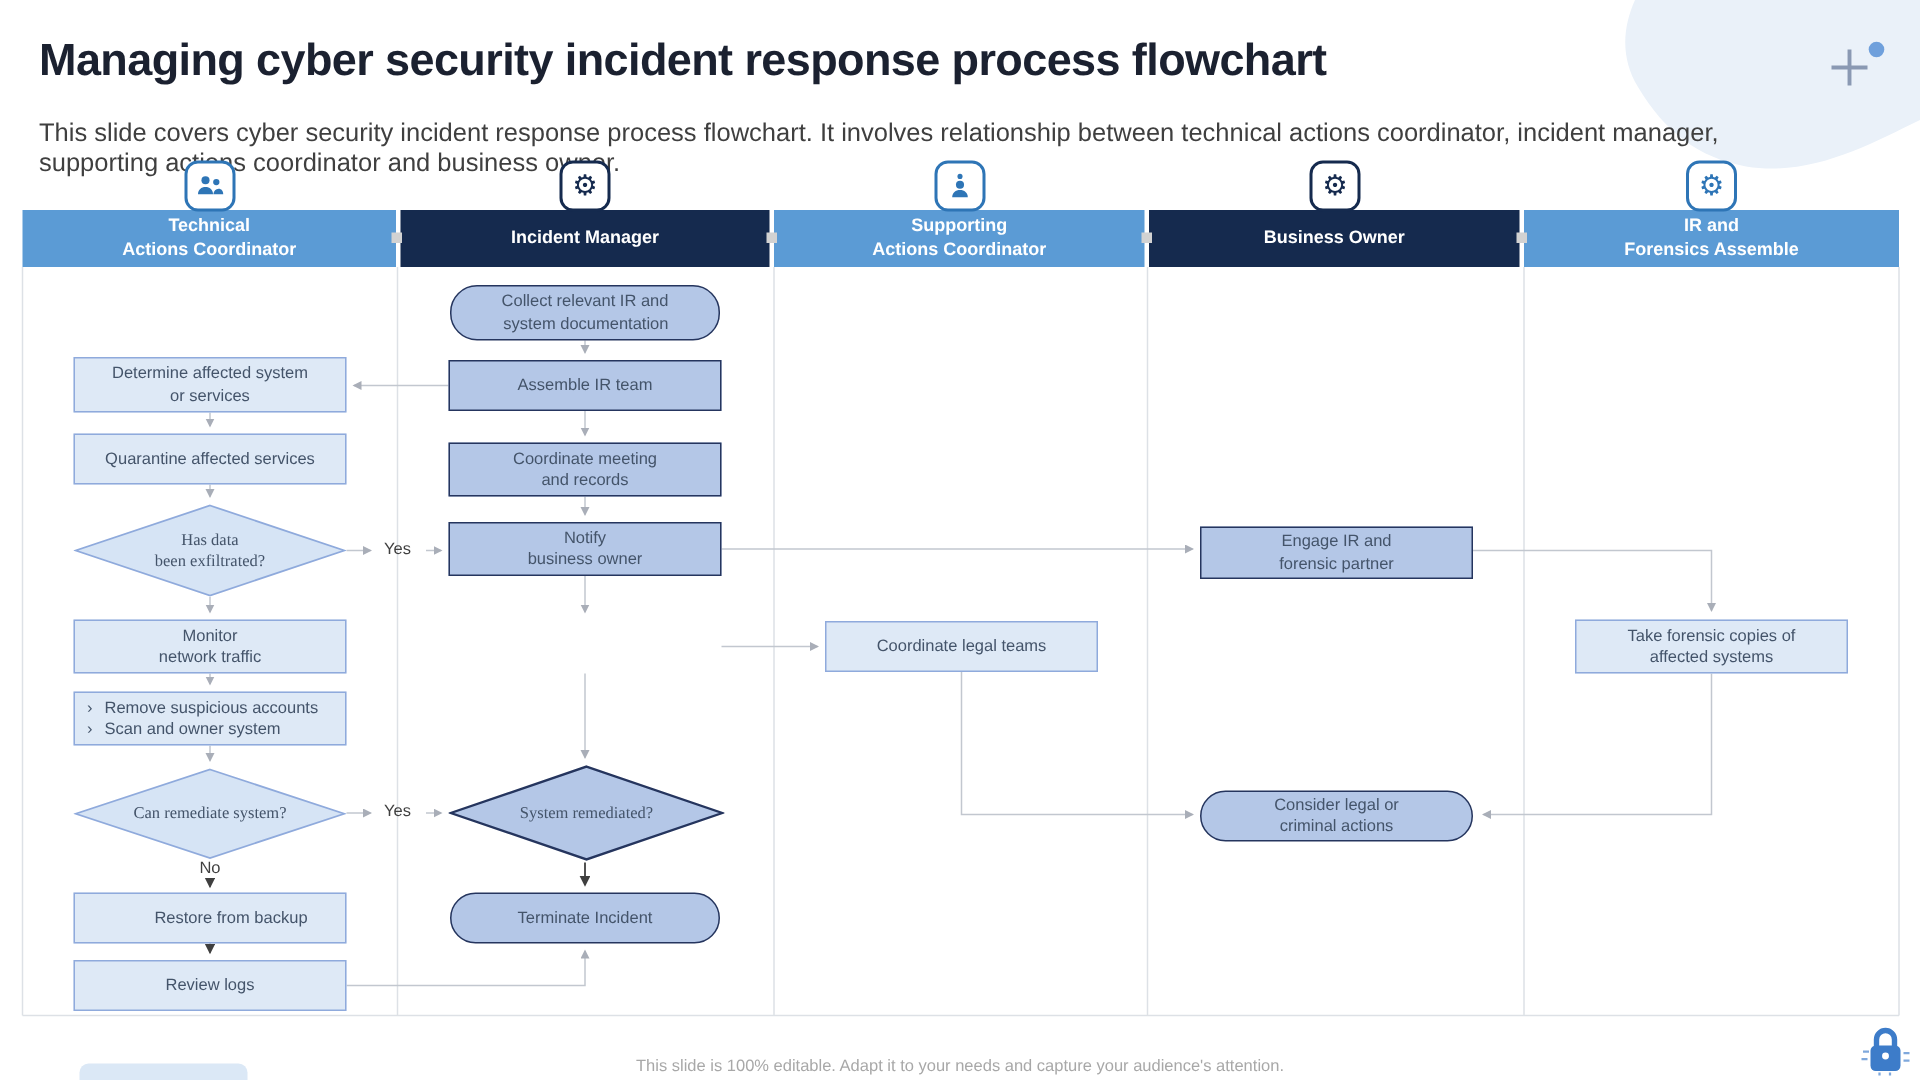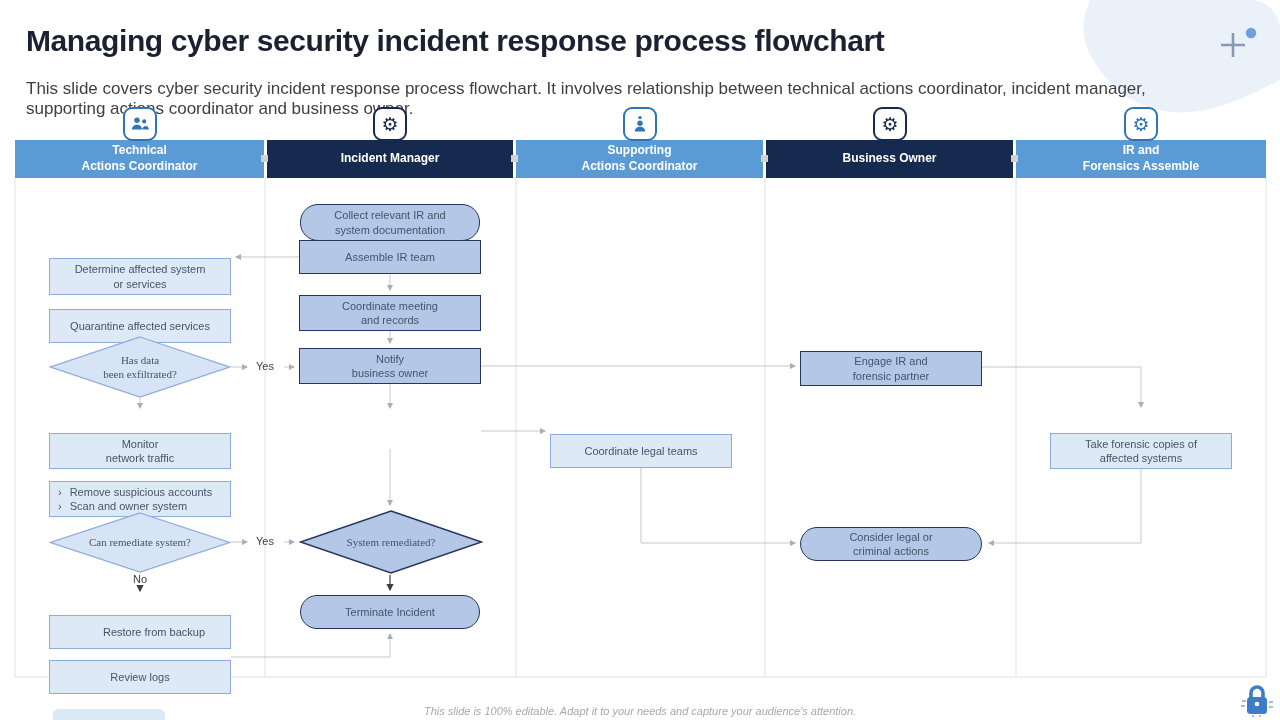--- a/index.html
+++ b/index.html
@@ -1,17 +1,17 @@
 <!DOCTYPE html>
 <html style="--title-color: #1b2130; --header-light: #5B9BD5; --header-dark: #152A4E; --box-light-fill: #DEE9F6; --box-light-border: #8FAADC; --box-medium-fill: #B4C7E7; --box-medium-border: #25355E; --diamond-light-fill: #D6E4F5;"><head>
 <meta charset="utf-8">
 <style>
   html,body{margin:0;padding:0;background:#fff;}
   .slide{position:relative;width:1280px;height:720px;background:#fff;overflow:hidden;
-         font-family:"Liberation Sans",sans-serif;border-radius:30px;}
+         font-family:"Liberation Sans",sans-serif;}
   
   .corner-svg{position:absolute;top:0;right:0;}
   .plus-dot-svg{position:absolute;left:1218px;top:26px;}
   
   .title{position:absolute;left:26px;top:24px;width:1000px;font-size:30px;font-weight:700;
          color:var(--title-color);letter-spacing:-0.4px;}
   .subtitle{position:absolute;left:26px;top:79px;width:1120px;font-size:17px;color:#3f3f3f;}
   
   .lane-header{position:absolute;top:140px;height:38px;display:flex;align-items:center;
          justify-content:center;color:#fff;font-weight:700;font-size:12px;text-align:center;
@@ -20,37 +20,37 @@
   .lh-dark{background:var(--header-dark);}
   .lane-icon{position:absolute;top:107px;width:34px;height:34px;background:#fff;border-radius:9px;
          display:flex;align-items:center;justify-content:center;box-sizing:border-box;z-index:3;}
   .li-light{border:2.5px solid #2E75B6;color:#2E75B6;}
   .li-dark{border:2.5px solid var(--header-dark);color:var(--header-dark);}
   .gear-glyph{font-family:"DejaVu Sans",sans-serif;font-size:19px;line-height:1;}
   .nub{position:absolute;top:155px;width:7px;height:7px;background:#d2d2d2;}
   
   .node{position:absolute;display:flex;align-items:center;justify-content:center;text-align:center;
         font-size:11px;color:#44546A;white-space:pre-line;line-height:1.3;box-sizing:border-box;z-index:2;}
-  .box-light{background:var(--box-light-fill);border:1px solid var(--box-light-border);margin-top:20px;}
+  .box-light{background:var(--box-light-fill);border:1px solid var(--box-light-border);}
   .box-medium{background:var(--box-medium-fill);border:1.5px solid var(--box-medium-border);}
   .stadium{border-radius:18px;}
   .diamond{background:transparent;border:none;}
   .diamond svg{position:absolute;left:0;top:0;width:100%;height:100%;}
   .diamond .dl{position:relative;z-index:1;font-family:Liberation Serif, serif;}
   .d-light{fill:var(--diamond-light-fill);stroke:var(--box-light-border);stroke-width:1.2;}
   .d-medium{fill:var(--box-medium-fill);stroke:var(--box-medium-border);stroke-width:1.5;}
   .bullets{flex-direction:column;align-items:flex-start;justify-content:center;padding-left:8px;text-align:left;}
   .bullet-row{display:flex;gap:8px;}
   .bullet-mark{color:#44546A;}
   .flow-label{position:absolute;font-size:11px;color:#404040;text-align:center;z-index:2;}
   .connector-layer{position:absolute;left:0;top:0;z-index:1;pointer-events:none;}
   
   .footnote-strip{position:absolute;left:30px;top:688px;width:307px;height:21px;background:#efefef;
         display:flex;align-items:center;justify-content:center;font-size:11px;color:#262626;}
-  .editable-note{position:absolute;left:0;top:705px;width:1280px;text-align:center;font-size:11px;color:#a8a8a8;font-style:italic;}
+  .editable-note{position:absolute;left:0;top:705px;width:1280px;text-align:center;font-size:11px;color:#a8a8a8;}
   .corner-patch{position:absolute;left:53px;top:709px;width:112px;height:11px;background:#dbe8f6;
         border-radius:6px 6px 0 0;}
   .lock-svg{position:absolute;left:1240px;top:681px;}
 </style>
 </head>
 <body>
 
 <div class="slide">
 
   <svg class="corner-svg" width="200" height="120" viewBox="0 0 200 120">
@@ -173,21 +173,21 @@
   </div>
   <div class="node diamond" style="left:49px;top:512px;width:182px;height:61px;">
     <svg viewBox="0 0 182 62" preserveAspectRatio="none">
         <polygon class="d-light" points="91,1 180.5,31 91,61 1.5,31"></polygon>
       </svg>
     <span class="dl">Can remediate system?</span>
   </div>
   <div class="node box-light" style="left:49px;top:595px;width:182px;height:34px;padding-left:28px;">Restore from backup</div>
   <div class="node box-light" style="left:49px;top:640px;width:182px;height:34px;">Review logs</div>
 
-  <div class="node box-medium stadium" style="left:300px;top:204px;width:180px;height:37px;">Collect relevant IR and
+  <div class="node box-medium stadium" style="left:300px;top:190px;width:180px;height:37px;text-align:right;">Collect relevant IR and
 system documentation</div>
   <div class="node box-medium" style="left:299px;top:240px;width:182px;height:34px;">Assemble IR team</div>
   <div class="node box-medium" style="left:299px;top:295px;width:182px;height:36px;">Coordinate meeting
 and records</div>
   <div class="node box-medium" style="left:299px;top:348px;width:182px;height:36px;">Notify
 business owner</div>
   <div class="node diamond" style="left:299px;top:510px;width:184px;height:64px;">
     <svg viewBox="0 0 182 62" preserveAspectRatio="none">
         <polygon class="d-medium" points="91,1 180.5,31 91,61 1.5,31"></polygon>
       </svg>

